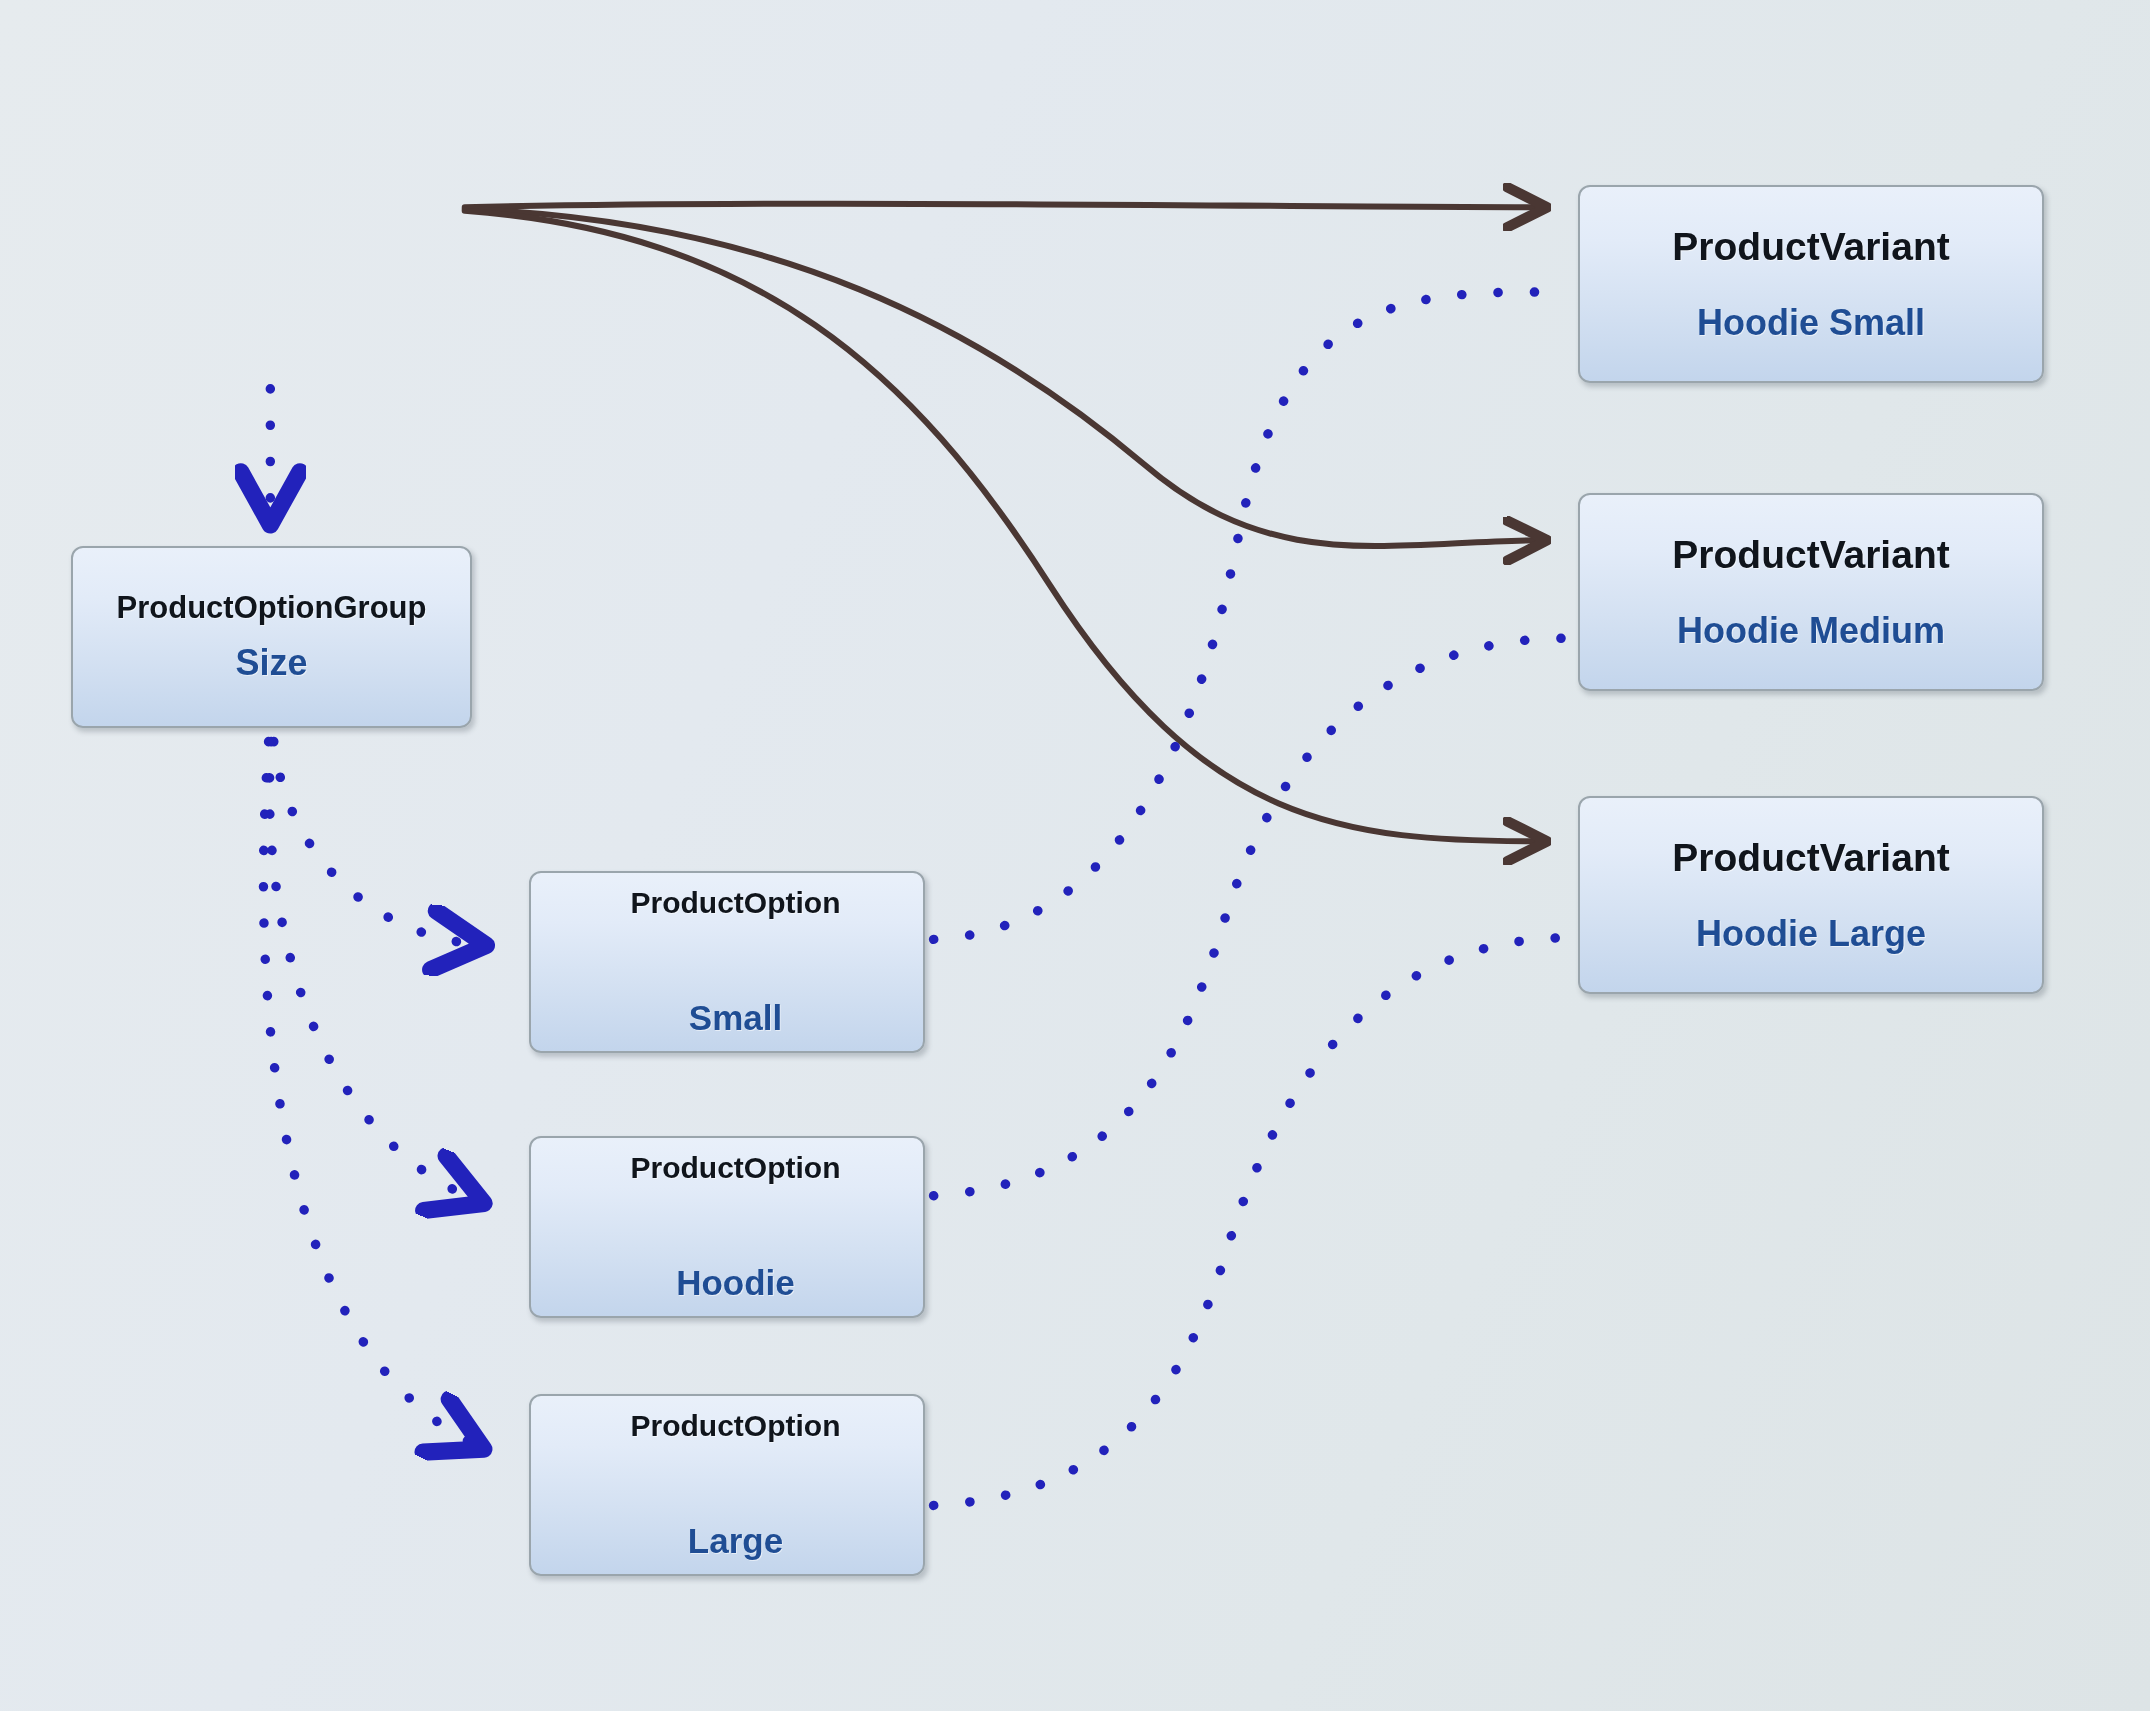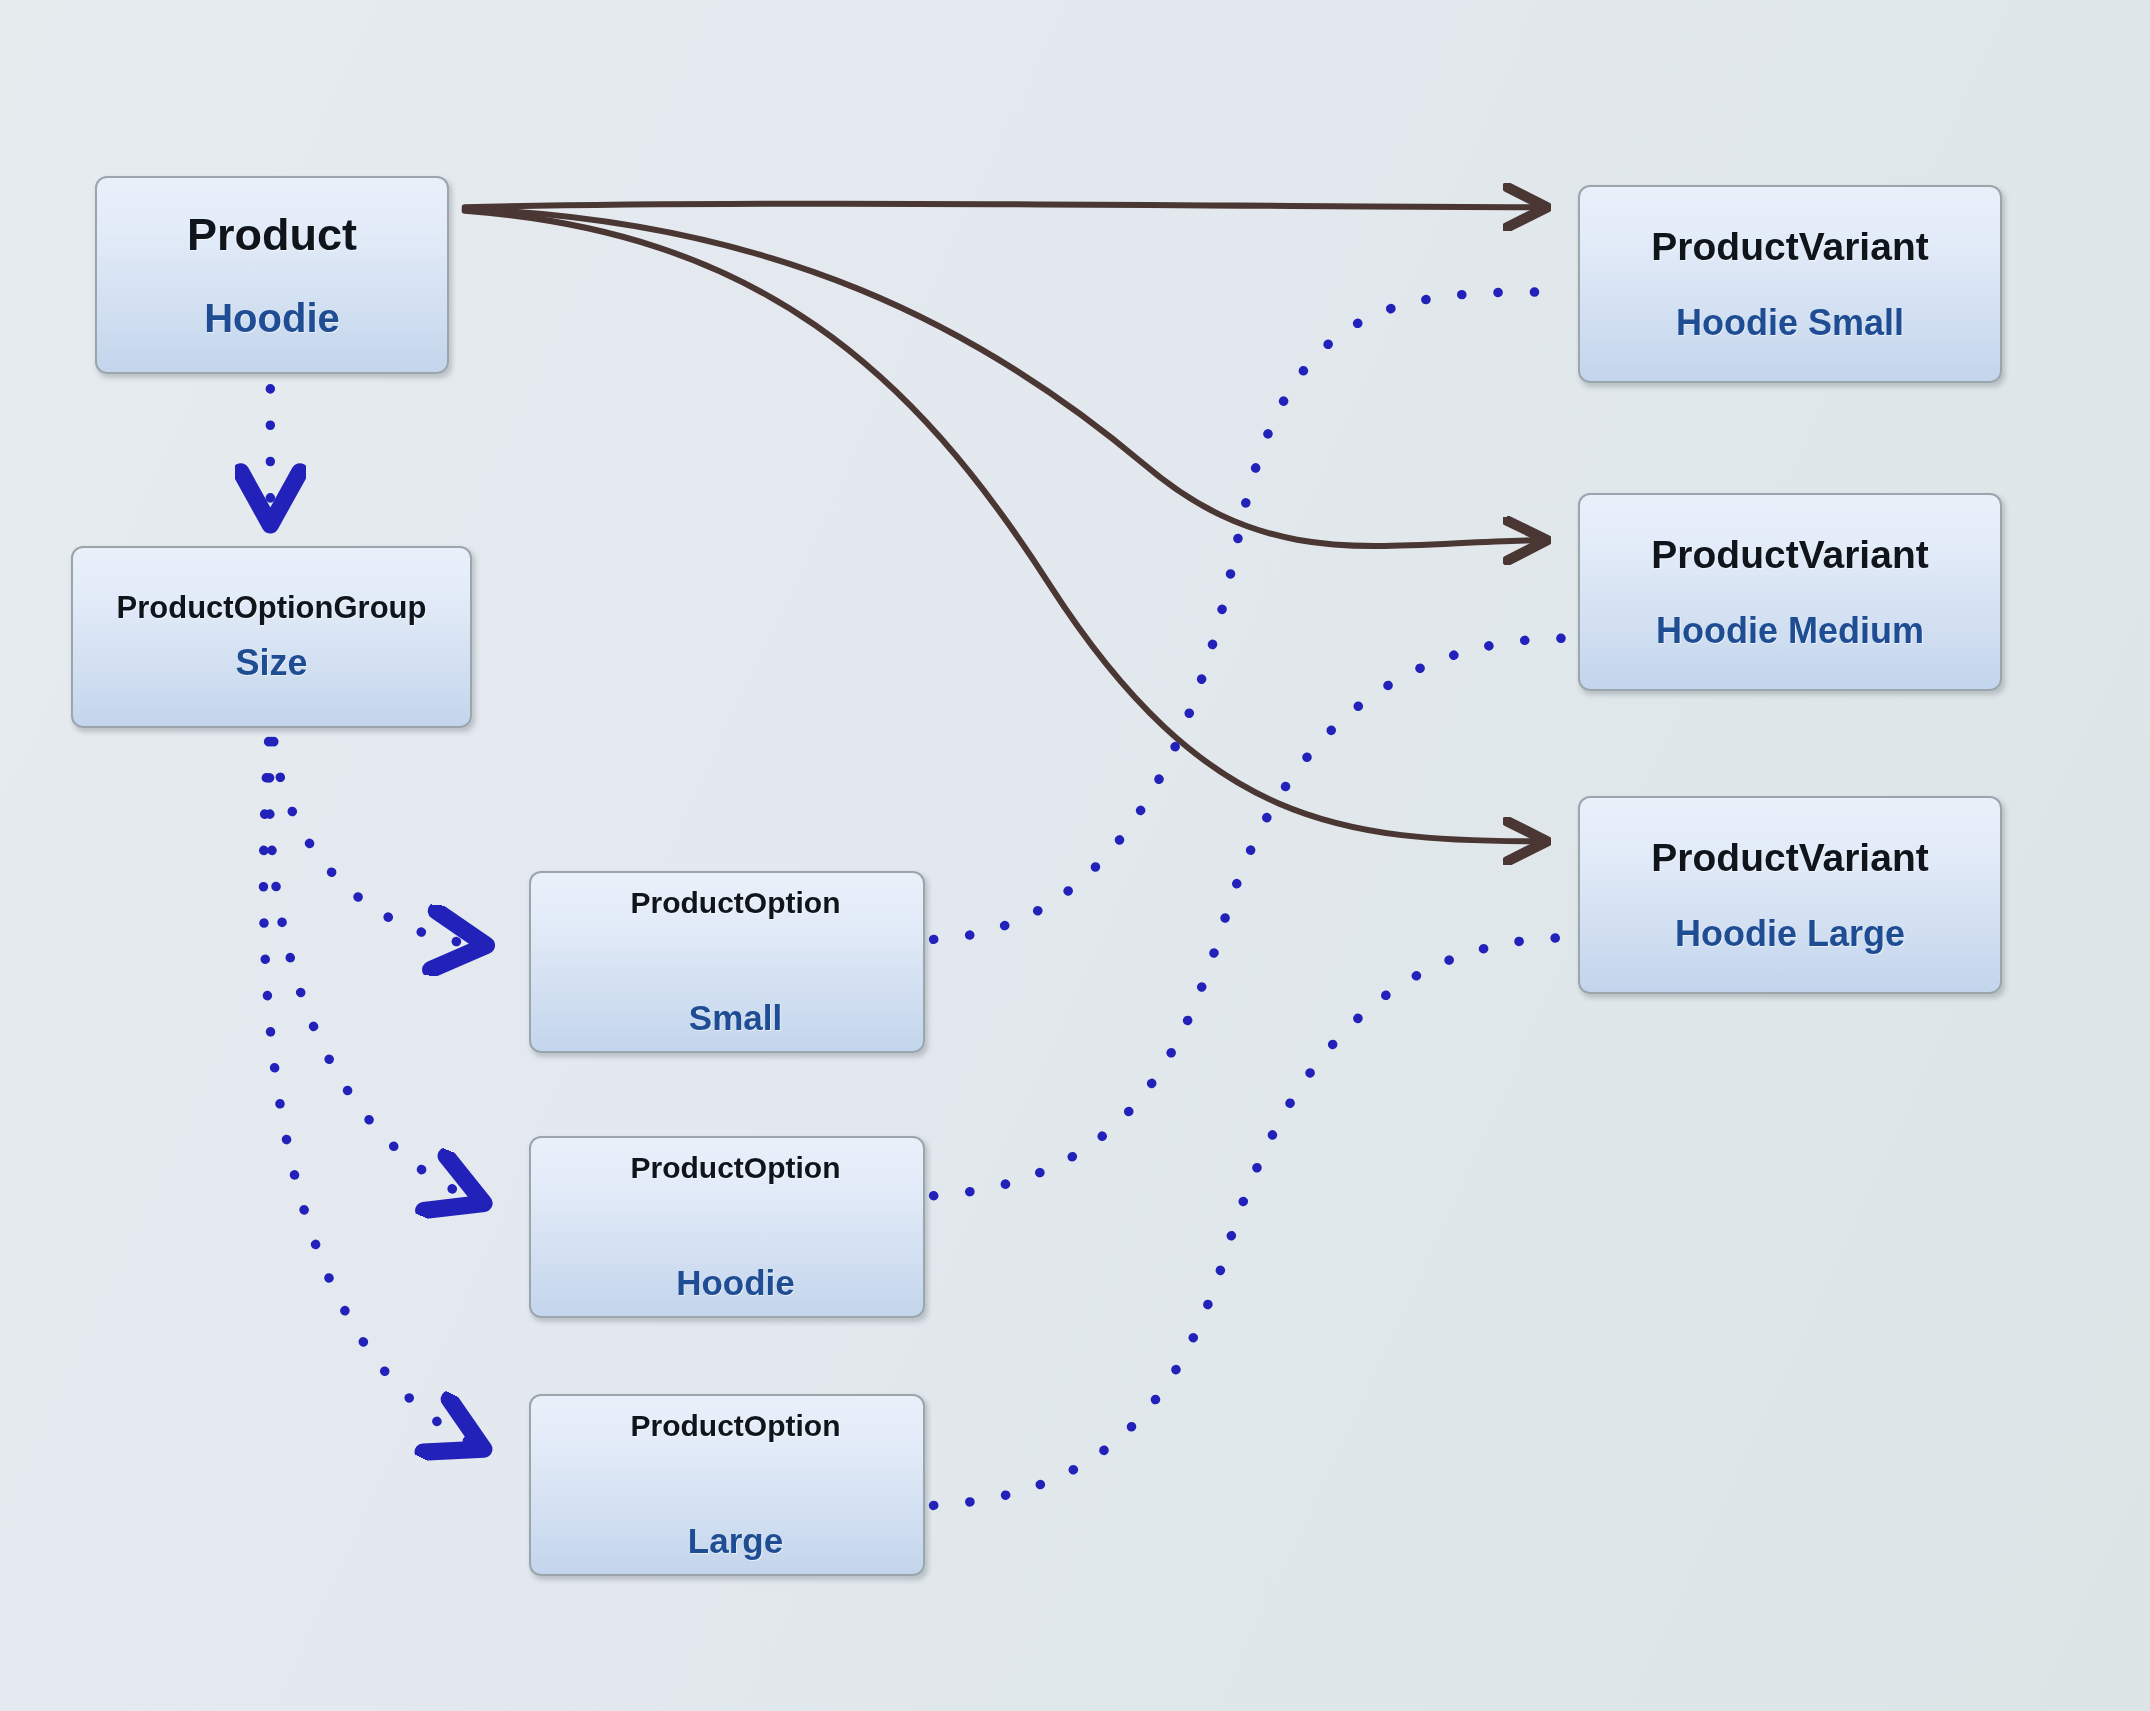--- a/index.html
+++ b/index.html
@@ -65,21 +65,21 @@
 
   
   .node-option { left: 529px; width: 396px; height: 182px; padding-left: 17px; }
   .node-option .type  { font-size: 30px; margin-bottom: 34px; }
   .node-option .value { font-size: 35px; margin-top: 48px; }
   #node-option-small  { top: 871px; }
   #node-option-medium { top: 1136px; }
   #node-option-large  { top: 1394px; }
 
   
-  .node-variant { left: 1578px; width: 424px; height: 198px; }
+  .node-variant { left: 1578px; width: 466px; height: 198px; }
   .node-variant .type  { font-size: 39px; margin-bottom: 36px; }
   .node-variant .value { font-size: 36px; }
   #node-variant-small  { top: 185px; }
   #node-variant-medium { top: 493px; }
   #node-variant-large  { top: 796px; }
 </style>
 </head>
 <body>
 
 <div id="canvas">
@@ -108,24 +108,20 @@
 
     <path d="M 312,862 C 288,1200 330,1570 553,1680" fill="none" stroke="#2222bb" stroke-width="11" stroke-linecap="round" stroke-dasharray="0.2 42" marker-end="url(#arrow-dot)"></path>
 
     <path d="M 1085,1092 C 1290,1082 1390,880 1440,620 C 1495,350 1620,336 1820,340" fill="none" stroke="#2222bb" stroke-width="11" stroke-linecap="round" stroke-dasharray="0.2 42"></path>
 
     <path d="M 1085,1390 C 1300,1375 1370,1240 1420,1080 C 1490,840 1640,742 1820,742" fill="none" stroke="#2222bb" stroke-width="11" stroke-linecap="round" stroke-dasharray="0.2 42"></path>
 
     <path d="M 1085,1750 C 1300,1738 1380,1610 1430,1440 C 1510,1190 1650,1093 1820,1090" fill="none" stroke="#2222bb" stroke-width="11" stroke-linecap="round" stroke-dasharray="0.2 42"></path>
   </svg>
 
-  <div class="node" id="node-product">
-    <div class="type">Product</div>
-    <div class="value">Hoodie</div>
-  </div>
 
   <div class="node" id="node-option-group">
     <div class="type">ProductOptionGroup</div>
     <div class="value">Size</div>
   </div>
 
   <div class="node node-option" id="node-option-small">
     <div class="type">ProductOption</div>
     <div class="value">Small</div>
   </div>

